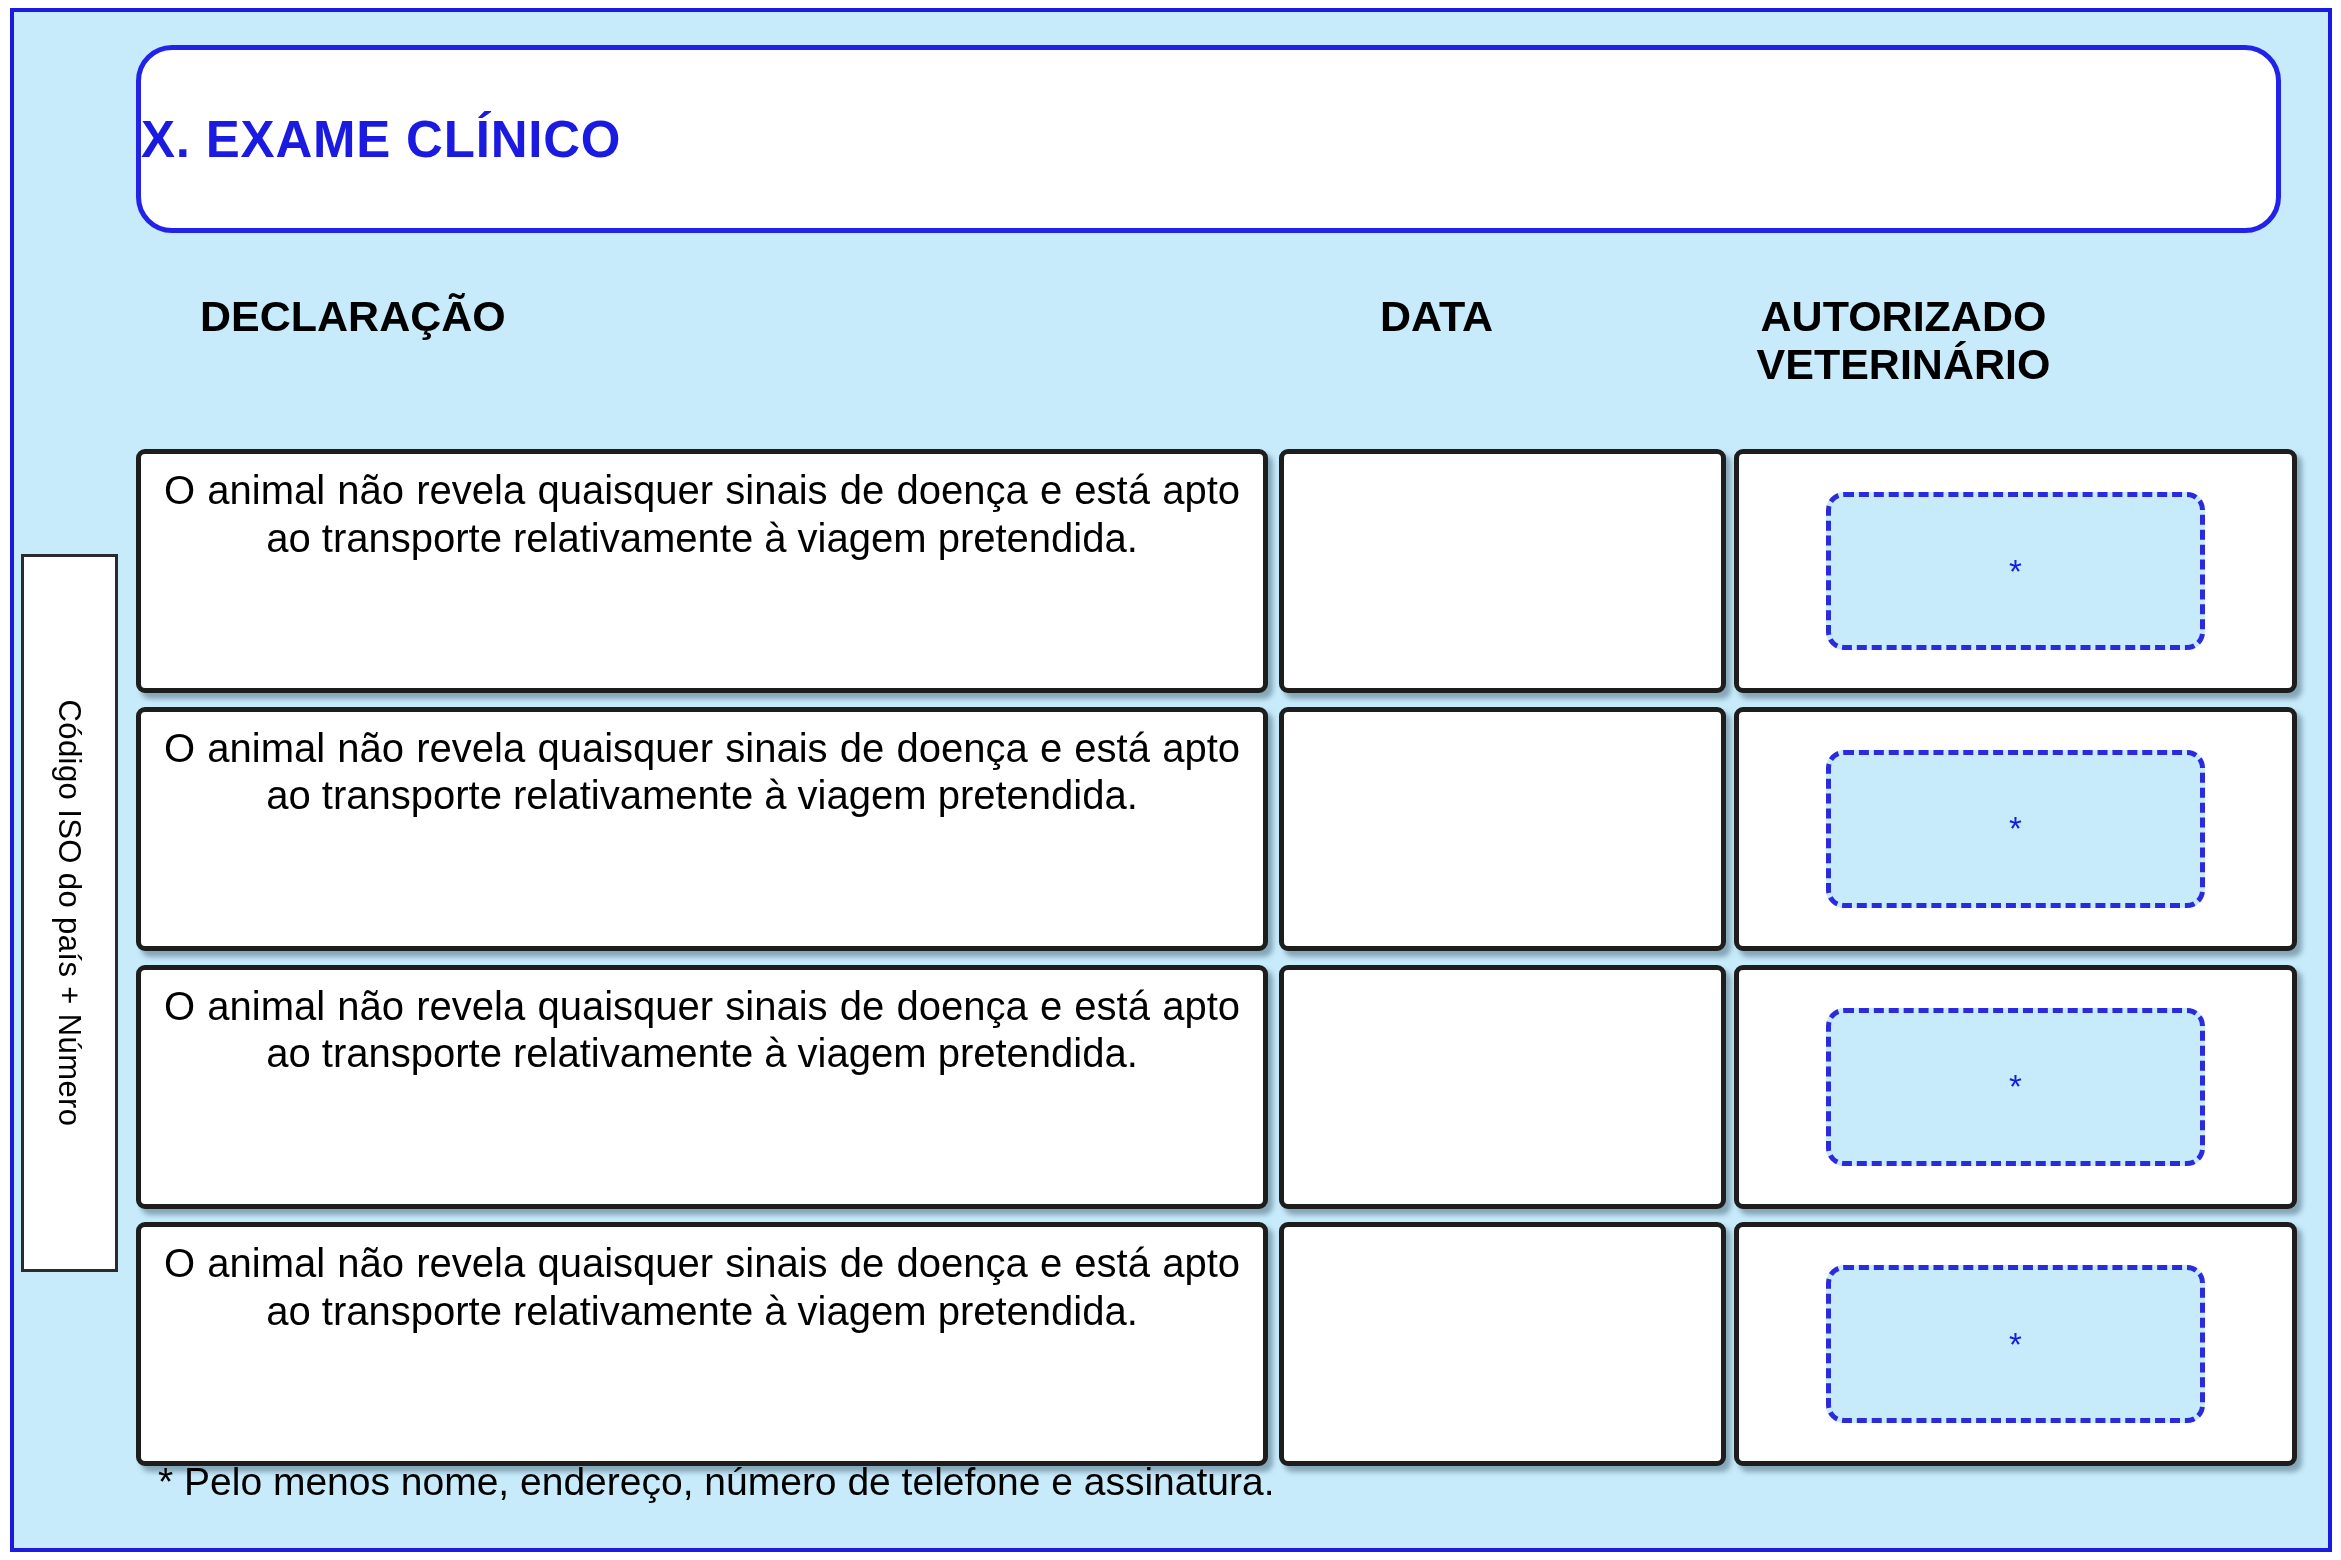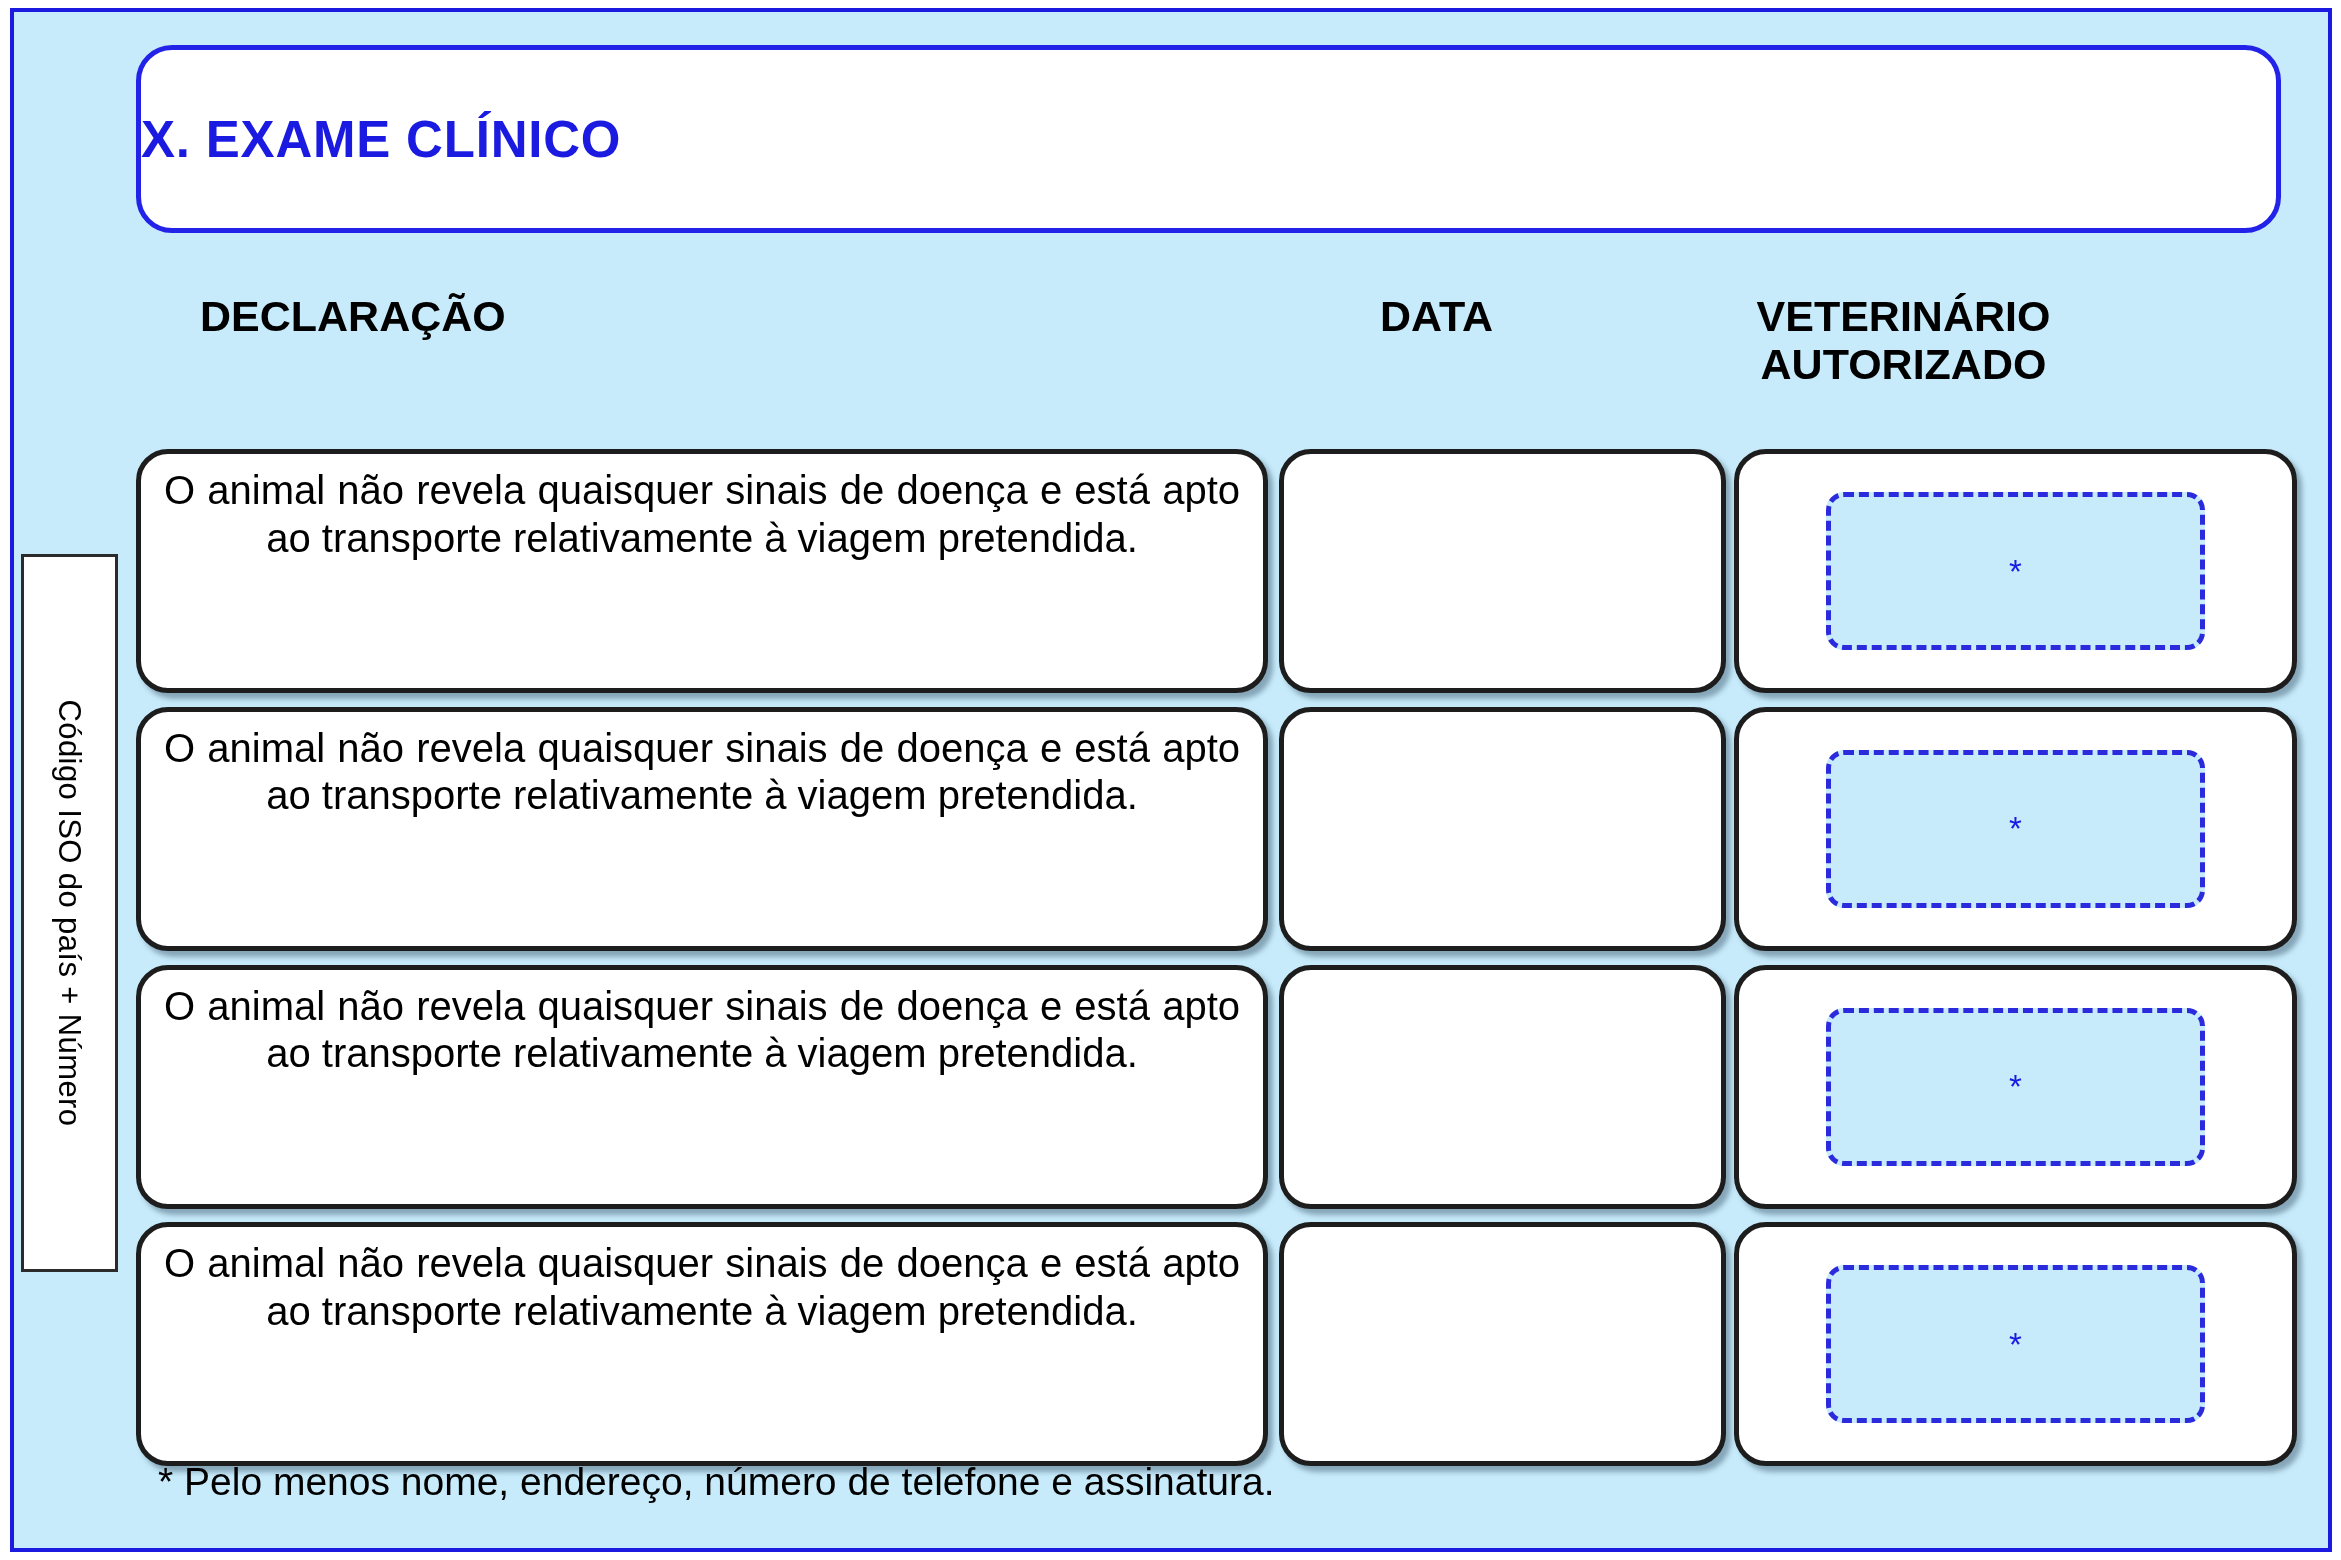--- a/index.html
+++ b/index.html
@@ -102,21 +102,21 @@
     position: relative;
     height: 247px;
     margin-bottom: 10.7px;
   }
   .cell {
     position: absolute;
     top: 0;
     height: 244px;
     background: #ffffff;
     border: 5px solid #1d1d1d;
-    border-radius: 32px;
+    border-radius: 9px;
     box-sizing: border-box;
     box-shadow: 5px 5.8px 5px rgba(80,110,130,0.55);
   }
   .cell-decl {
     left: 0;
     width: 1132px;
     padding: 13.2px 23px 8.2px 23px;
   }
   .decl-text {
     font-size: 40px;
@@ -169,22 +169,22 @@
   <div class="panel">
 
     <div class="title-box">
       <span class="title-text">X. EXAME CLÍNICO</span>
     </div>
 
     <div class="headers">
       <div class="hdr hdr-decl">DECLARAÇÃO</div>
       <div class="hdr hdr-data">DATA</div>
       <div class="hdr hdr-vet">
+        <div>AUTORIZADO</div>
         <div>VETERINÁRIO</div>
-        <div>AUTORIZADO</div>
       </div>
     </div>
 
     <div class="rows">
 
       <div class="row">
         <div class="cell cell-decl">
           <div class="decl-text">O animal não revela quaisquer sinais de doença e está apto ao transporte relativamente à viagem pretendida.</div>
         </div>
         <div class="cell cell-data"></div>

